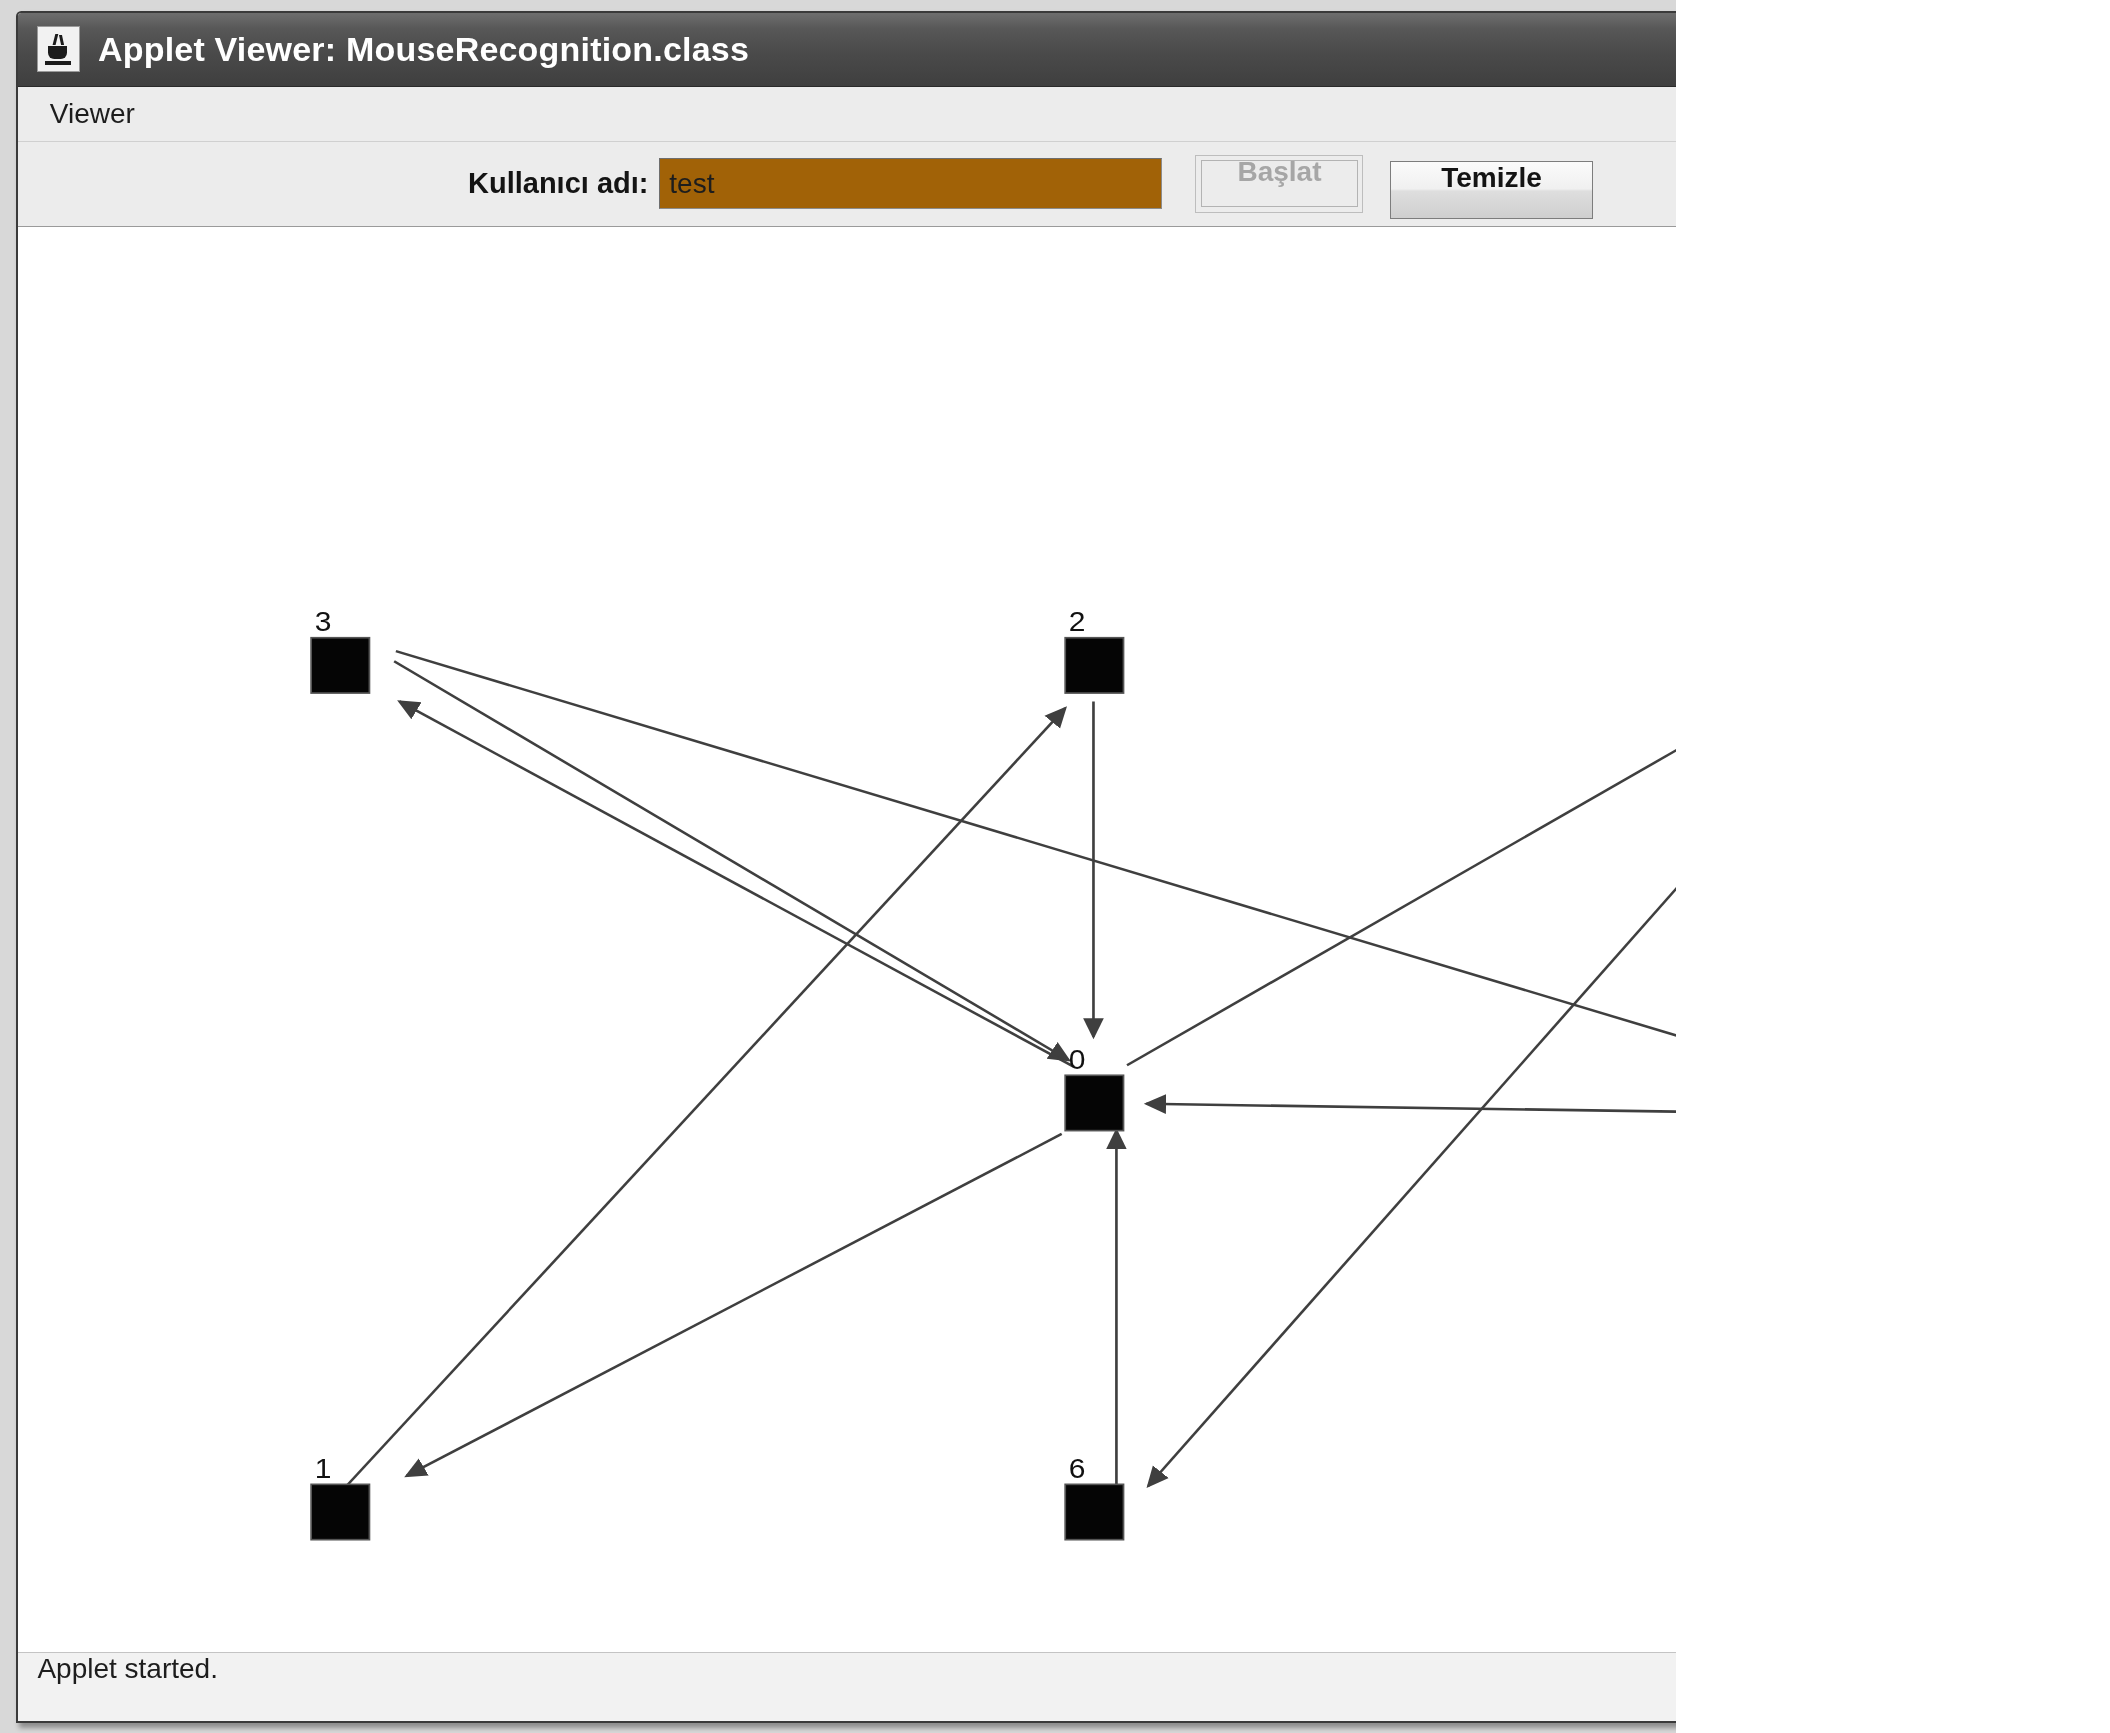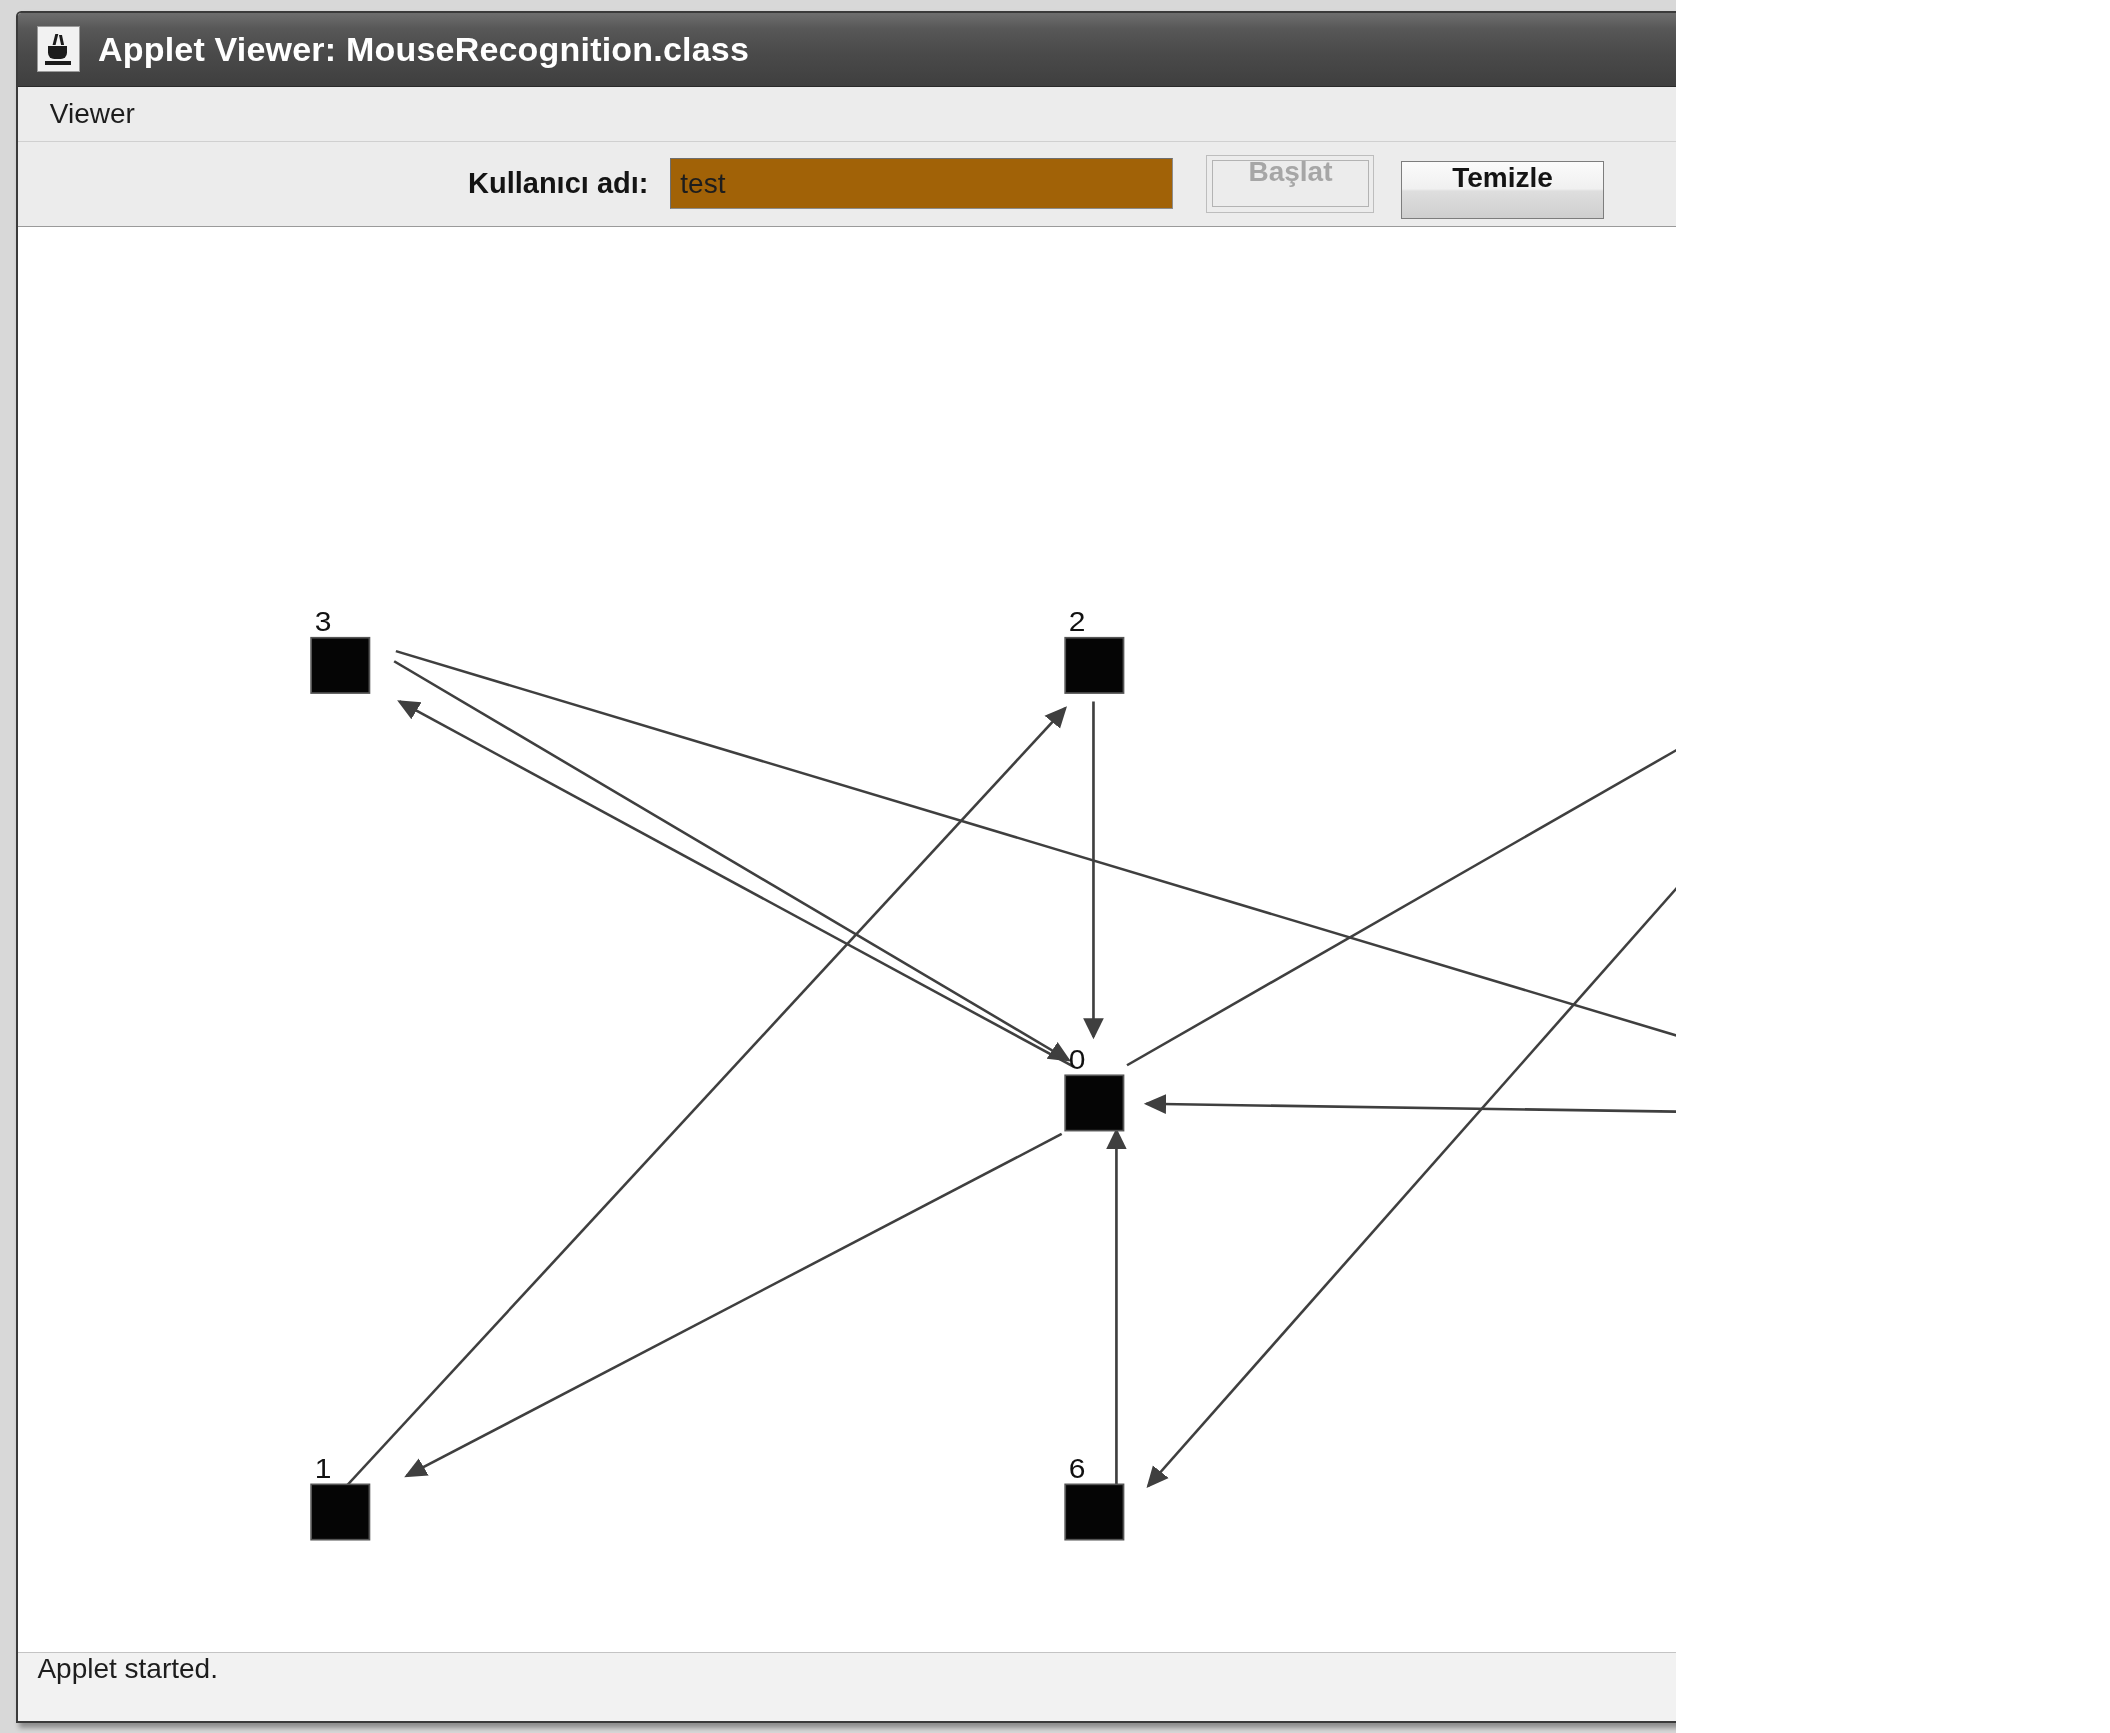--- a/index.html
+++ b/index.html
@@ -171,21 +171,21 @@
     display: flex;
     align-items: center;
     box-sizing: border-box;
     border-bottom: 1.8px solid #9a9a9a;
     padding-left: 450px;
   }
   .toolbar-label {
     font-size: 29px;
     font-weight: bold;
     color: #141414;
-    margin-right: 22px;
+    margin-right: 11px;
     white-space: nowrap;
   }
   .text-field {
     width: 503px;
     height: 51px;
     box-sizing: border-box;
     background: #a16207;
     border: 1.8px solid #8c8c8c;
     border-top-color: #6e6e6e;
     border-left-color: #6e6e6e;

